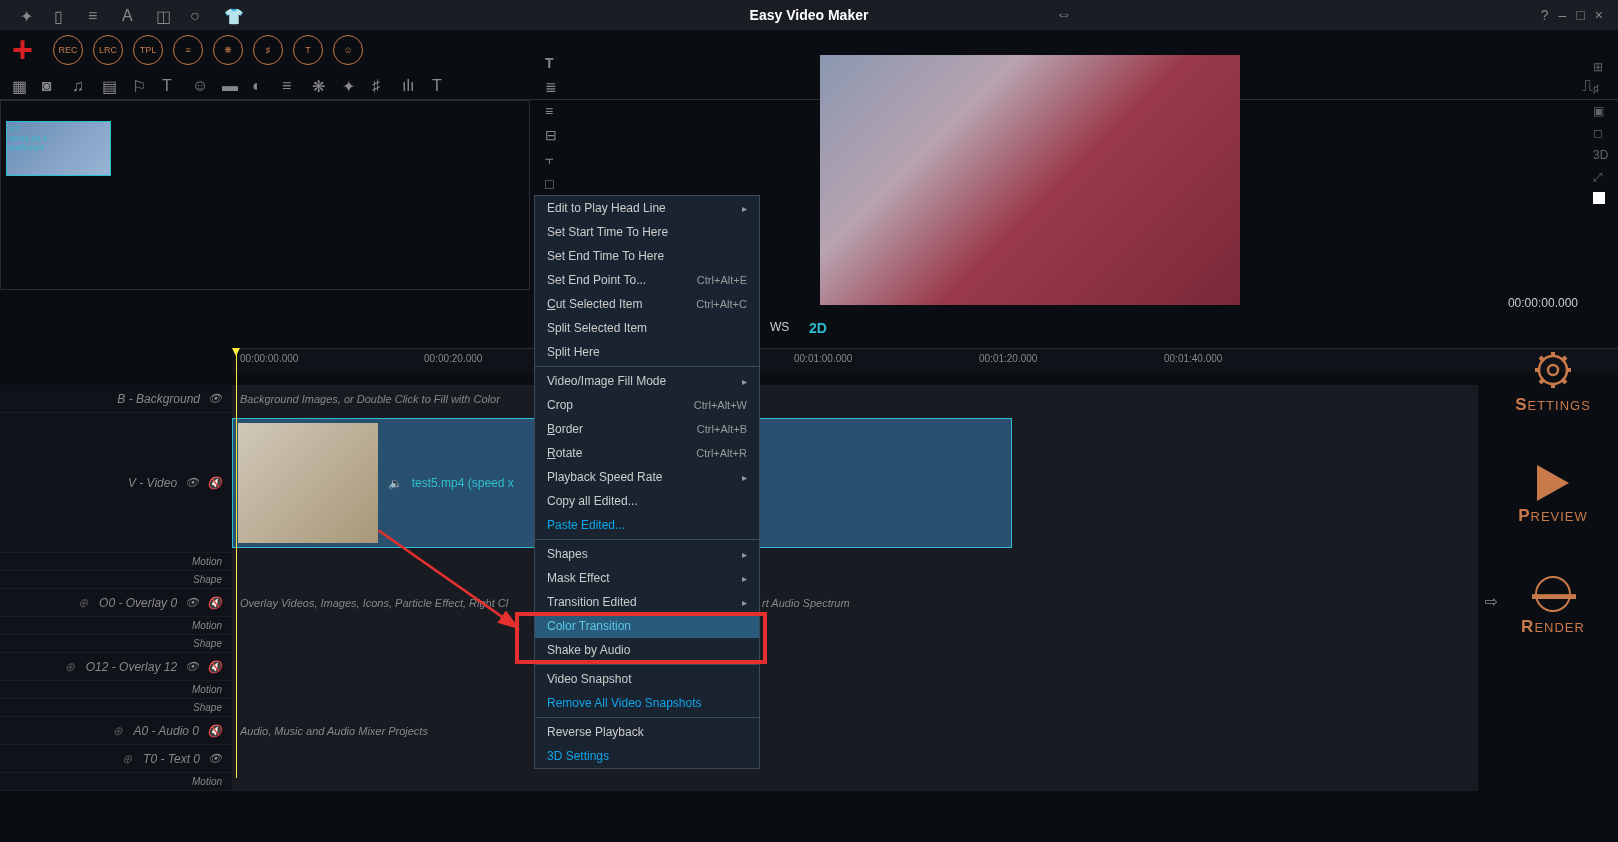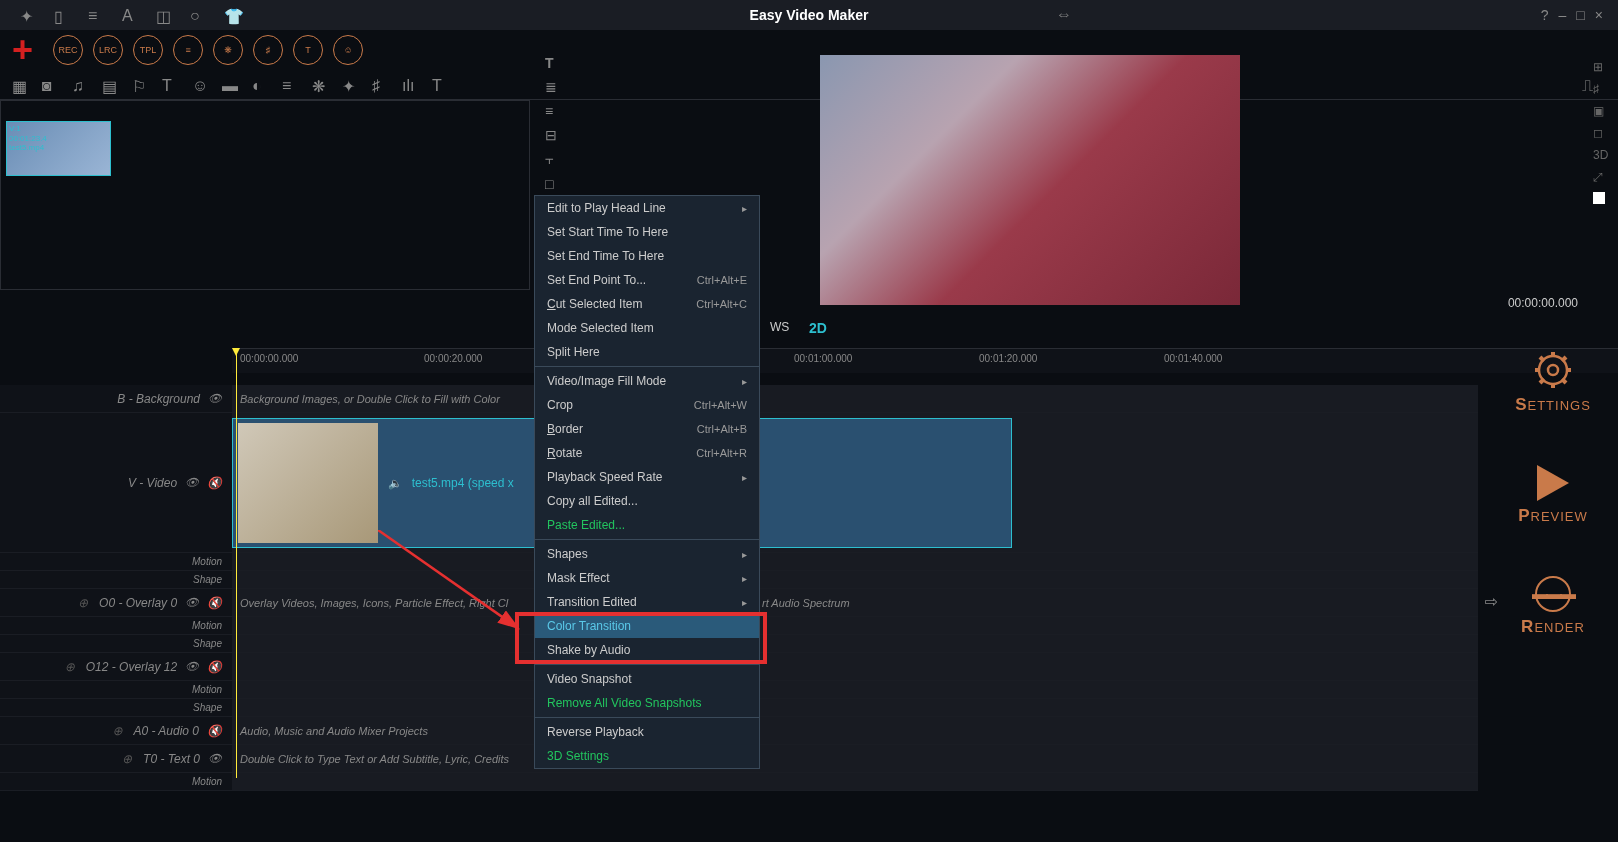--- a/index.html
+++ b/index.html
@@ -68,21 +68,21 @@
 .track-motion { height: 18px; }
 .track-motion .track-label { font-size: 10px; padding: 2px 10px; }
 .track-ov { height: 28px; }
 .track-audio { height: 28px; }
 .track-text { height: 28px; }
 .add-btn { width: 16px; text-align: center; color: #555; cursor: pointer; }
 
 
 .context-menu { position: absolute; top: 195px; left: 534px; width: 226px; background: #1a2430; border: 1px solid #3a4a5a; z-index: 100; font-size: 12px; }
 .menu-item { padding: 5px 12px; color: #ccc; display: flex; justify-content: space-between; align-items: center; cursor: pointer; position: relative; }
-.menu-item.disabled { color: #22c55e; cursor: default; }
+.menu-item.disabled { color: #0ea5e9; cursor: default; }
 .menu-item.highlighted { background: #2a5a7a; color: #5ac8e8; }
 .menu-sep { height: 1px; background: #3a4a5a; margin: 2px 0; }
 .menu-shortcut { color: #999; font-size: 11px; }
 .menu-arrow { color: #999; font-size: 10px; }
 .red-box { position: absolute; top: 612px; left: 515px; width: 252px; height: 52px; border: 4px solid #e53030; z-index: 101; pointer-events: none; }
 .red-arrow { position: absolute; top: 530px; left: 378px; width: 155px; height: 105px; z-index: 99; pointer-events: none; }
 
 
 .right-panel { position: absolute; top: 350px; right: 15px; width: 100px; display: flex; flex-direction: column; align-items: center; gap: 50px; }
 .panel-btn { display: flex; flex-direction: column; align-items: center; gap: 5px; cursor: pointer; }
@@ -296,21 +296,20 @@
           <span>🔇</span>
         </div>
       <div class="track-content">Audio, Music and Audio Mixer Projects</div>
     </div>
     <div class="track track-text">
       <div class="track-label">
           <span class="add-btn">⊕</span>
           <span>T0 - Text 0</span> 
           <span class="eye">👁</span>
         </div>
-      <div class="track-content">Double Click to Type Text or Add Subtitle, Lyric, Credits</div>
     </div>
     <div class="track track-motion">
         <div class="track-label">
           <span>Motion</span>
         </div>
         <div class="track-content"></div>
       </div>
   </div>
 </div>
 
@@ -329,21 +328,21 @@
     </div>
   <div class="menu-item">
       <span>Set End Point To...</span>
       <span class="menu-shortcut">Ctrl+Alt+E</span>
     </div>
   <div class="menu-item">
       <span><u>C</u>ut Selected Item</span>
       <span class="menu-shortcut">Ctrl+Alt+C</span>
     </div>
   <div class="menu-item">
-      <span>Mode Selected Item</span>
+      <span>Split Selected Item</span>
     </div>
   <div class="menu-item">
       <span>Split Here</span>
     </div>
   <div class="menu-sep"></div>
   <div class="menu-item">
       <span>Video/Image Fill Mode</span>
       <span class="menu-arrow">▸</span>
     </div>
   <div class="menu-item">

